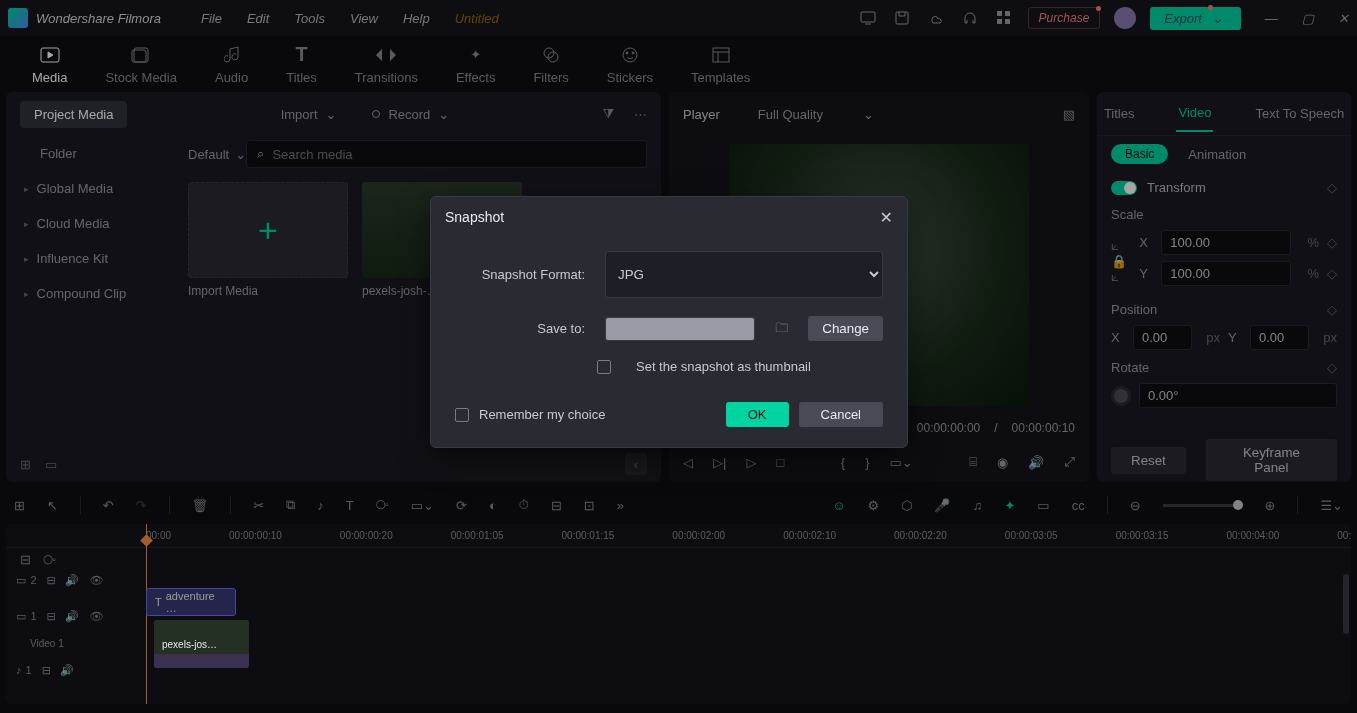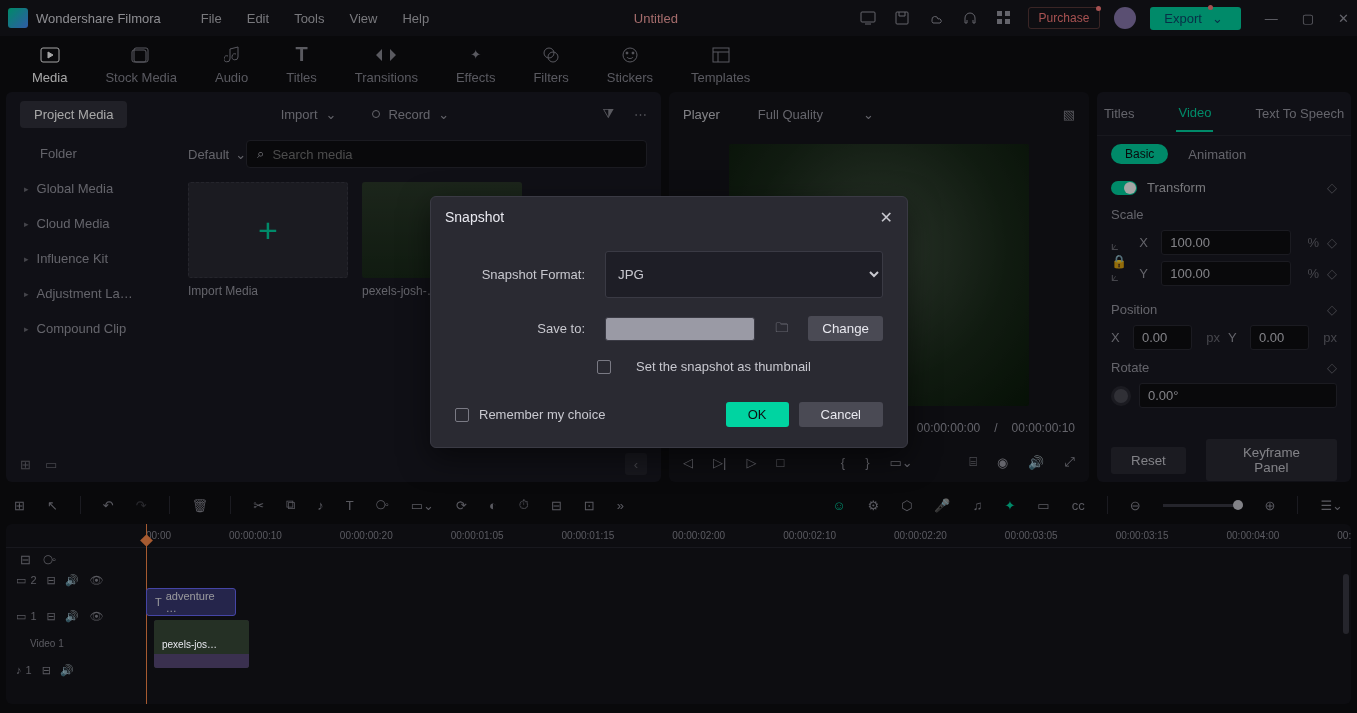--- a/index.html
+++ b/index.html
@@ -1,23 +1,23 @@
 <!DOCTYPE html>
 <html><head>
 <meta charset="utf-8">
 <style>
 * { margin: 0; padding: 0; box-sizing: border-box; font-family: -apple-system, "Segoe UI", Arial, sans-serif; user-select: none; }
 body { width: 1357px; height: 713px; background: #0e0e12; color: #b8b8bf; font-size: 13px; overflow: hidden; position: relative; }
 
 
-.titlebar { height: 36px; display: flex; align-items: center; background: #16161c; padding: 0 8px; }
+.titlebar { height: 36px; display: flex; align-items: center; background: #16161c; padding: 0 8px; font-style: italic; }
 .titlebar .logo { width: 20px; height: 20px; background: linear-gradient(135deg, #00d4a1, #4a8cff); border-radius: 3px; margin-right: 8px; }
 .titlebar .product { color: #d8d8df; margin-right: 40px; font-size: 13px; }
 .titlebar .menu-item { color: #b8b8bf; margin-right: 25px; cursor: pointer; }
-.titlebar .title-doc { flex: 1; text-align: center; color: #fca5a5; }
+.titlebar .title-doc { flex: 1; color: #a16207; }
 .titlebar .right-icons { display: flex; align-items: center; gap: 14px; }
 .titlebar .icon { width: 20px; height: 20px; display: flex; align-items: center; justify-content: center; color: #9a9aa5; cursor: pointer; }
 .titlebar .purchase { color: #ff7d7d; border: 1px solid #5a3a3a; border-radius: 3px; padding: 3px 10px; cursor: pointer; font-size: 12px; position: relative; }
 .titlebar .purchase::after { content:''; position:absolute; top:-2px; right:-2px; width:5px; height:5px; background:#ff7d7d; border-radius:50%; }
 .titlebar .avatar { width: 22px; height: 22px; background: #8a7aaf; border-radius: 50%; }
 .titlebar .export { background: #00d4a1; color: #0c4a6e; padding: 4px 18px 4px 14px; border-radius: 3px; display:flex; align-items:center; gap:10px; cursor:pointer; position:relative; }
 .titlebar .export::after { content:''; position:absolute; top:-2px; right:28px; width:5px; height:5px; background:#ff7d7d; border-radius:50%; }
 .titlebar .win-ctrl { color: #9a9aa5; cursor: pointer; margin-left: 10px; }
 
 
@@ -285,21 +285,20 @@
       <div style="flex:1"></div>
       <div style="color:#8a8a94;">⧩</div>
       <div style="color:#8a8a94;margin-left:8px;">⋯</div>
     </div>
     <div class="left-body">
       <div class="sidebar">
         <div class="side-item folder">Folder</div>
         <div class="side-item">Global Media</div>
         <div class="side-item">Cloud Media</div>
         <div class="side-item">Influence Kit</div>
-        <div class="side-item">Adjustment La…</div>
         <div class="side-item">Compound Clip</div>
       </div>
       <div class="content">
         <div class="search-row">
           <div class="default-drop">
               <span>Default</span>
               <span>⌄</span>
             </div>
           <div class="search-box">
             <span>⌕</span>

